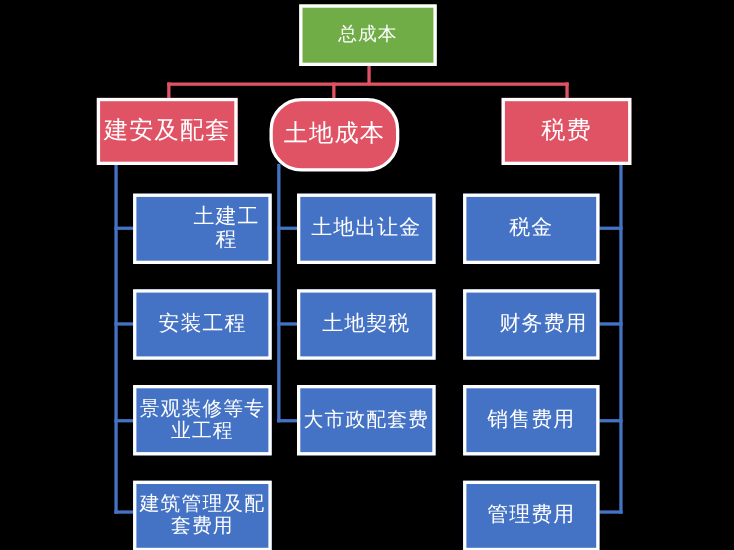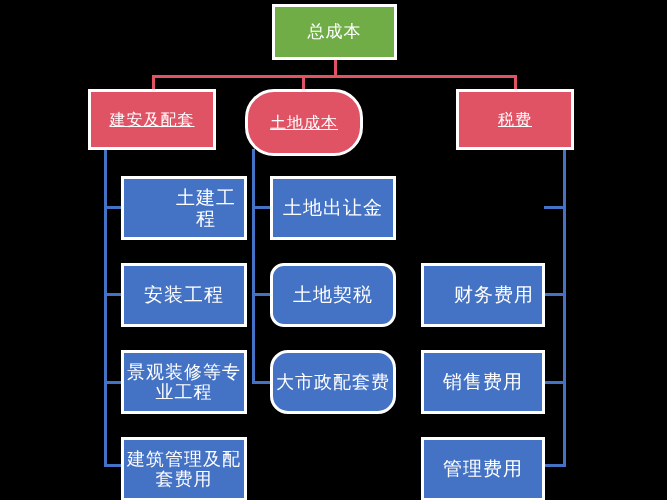--- a/index.html
+++ b/index.html
@@ -27,22 +27,21 @@
     line-height: 1.12;
     letter-spacing: 1px;
     z-index: 5;
   }
   .node-root {
     background: #70AD47;
     font-size: 17px;
   }
   .node-l1 {
     background: #E05365;
-    font-size: 16px;
-    text-decoration: underline;
+    font-size: 22px;
   }
   .node-l2 {
     background: #4472C4;
     font-size: 19px;
   }
   .node-l2.two-line {
     font-size: 18px;
   }
   .conn {
     position: absolute;
@@ -90,20 +89,21 @@
   <div class="node node-l1" style="left:88px; top:89px; width:128px; height:61px;">建安及配套</div>
   <div class="node node-l1" style="left:245px; top:89px; width:118px; height:67px;border-radius:29px;">土地成本</div>
   <div class="node node-l1" style="left:456px; top:89px; width:118px; height:61px;">税费</div>
 
   <div class="node node-l2" style="left:121px; top:176px; width:126px; height:64px;padding-left:44px;">土建工程</div>
   <div class="node node-l2" style="left:121px; top:263px; width:126px; height:64px;">安装工程</div>
   <div class="node node-l2 two-line" style="left:121px; top:350px; width:126px; height:64px;">景观装修等专业工程</div>
   <div class="node node-l2 two-line" style="left:121px; top:437px; width:126px; height:64px;text-align:center;">建筑管理及配套费用</div>
 
   <div class="node node-l2" style="left:270px; top:176px; width:126px; height:64px;">土地出让金</div>
-  <div class="node node-l2" style="left:270px; top:263px; width:126px; height:64px;border-radius:14px;">土地契税</div>
-  <div class="node node-l2 two-line" style="left:270px; top:350px; width:126px; height:64px;border-radius:18px;">大市政配套费</div>
+  <div class="node node-l2" style="left:270px; top:263px; width:126px; height:64px;">土地契税</div>
+  <div class="node node-l2 two-line" style="left:270px; top:350px; width:126px; height:64px;">大市政配套费</div>
 
+  <div class="node node-l2" style="left:421px; top:176px; width:124px; height:64px;">税金</div>
   <div class="node node-l2" style="left:421px; top:263px; width:124px; height:64px;padding-left:22px;">财务费用</div>
   <div class="node node-l2" style="left:421px; top:350px; width:124px; height:64px;">销售费用</div>
   <div class="node node-l2" style="left:421px; top:437px; width:124px; height:64px;">管理费用</div>
 
 </div>
 
 </body></html>

